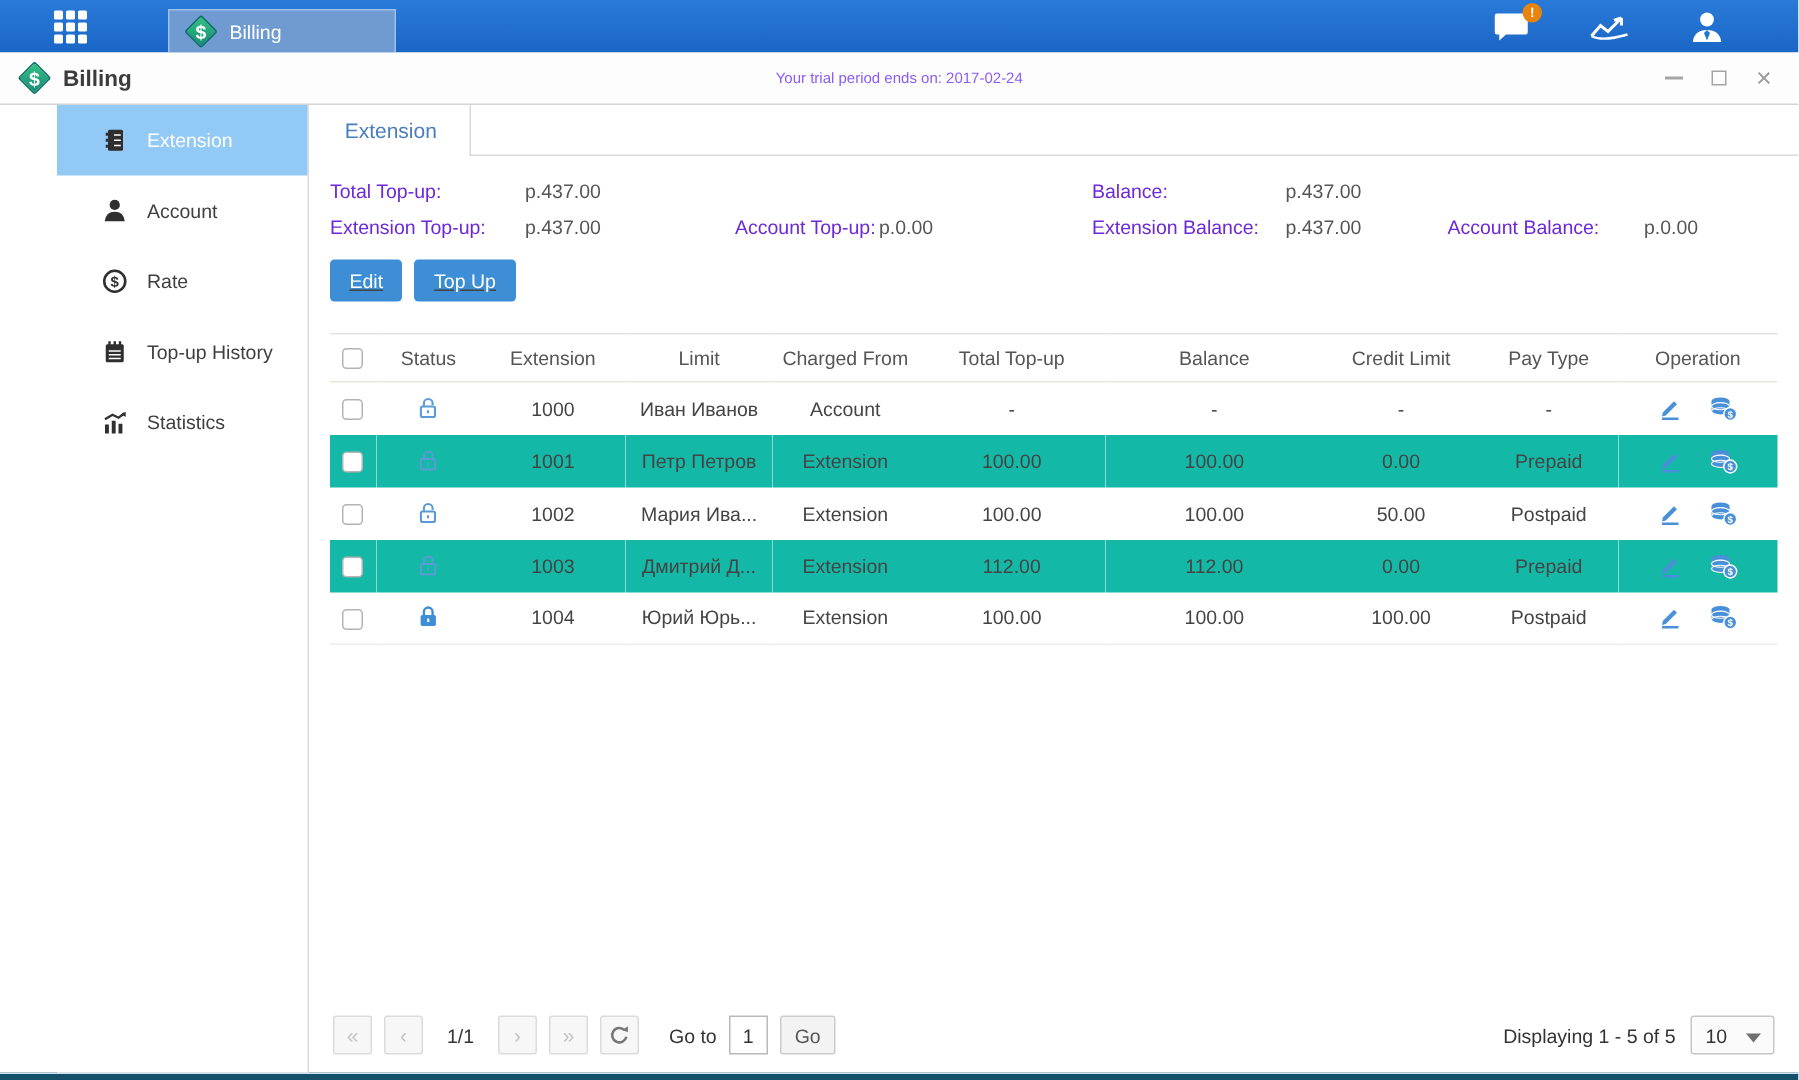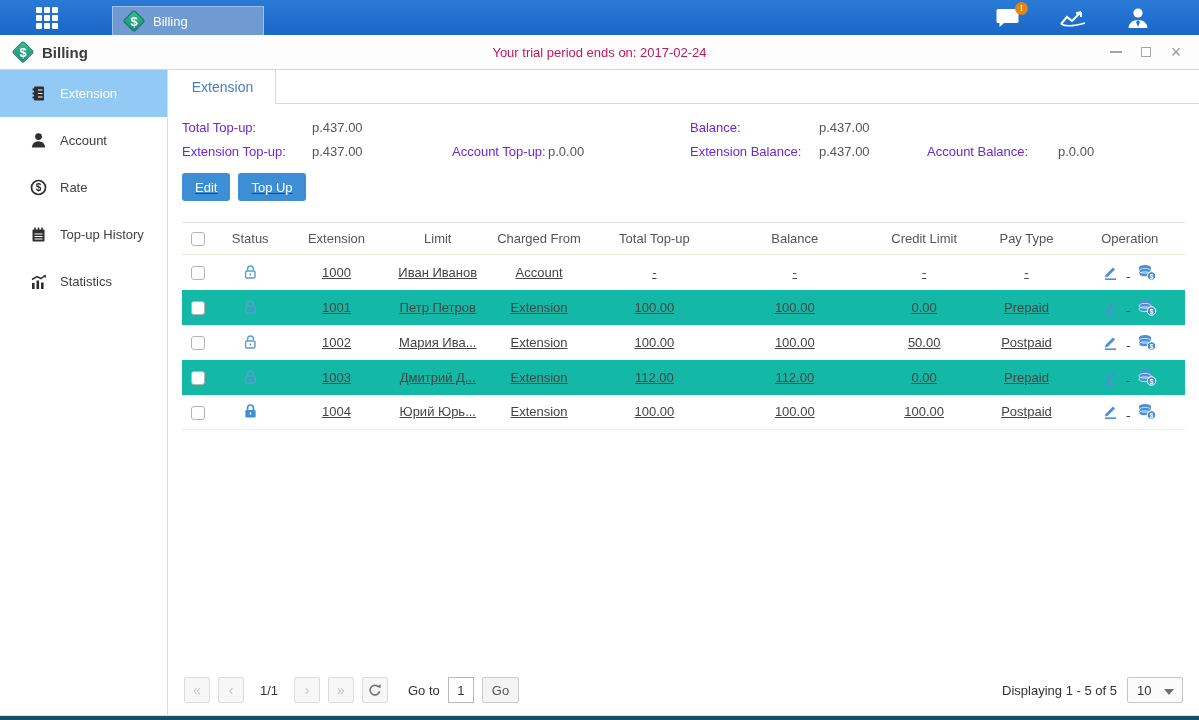--- a/index.html
+++ b/index.html
@@ -33,29 +33,29 @@
   .tb-icon { position:relative; cursor:pointer; display:flex; }
   .badge { position:absolute; top:-5px; right:-7px; width:13px; height:13px;
     background:#e8830e; border-radius:50%; color:#fff; font-size:9px; font-weight:bold;
     display:flex; align-items:center; justify-content:center; }
   
   .titlebar { height:35px; background:#fdfdfd; border-bottom:1px solid #d5d5d5;
     display:flex; align-items:center; position:relative; }
   .titlebar .app-title { font-size:15px; font-weight:bold; color:#3c3c3c; margin-left:8px; }
   .titlebar .diamond { margin-left:12px; }
   .trial-notice { position:absolute; left:0; right:0; text-align:center;
-    color:#be185d; font-size:13px; pointer-events:none; }
+    color:#8b5cf6; font-size:10px; pointer-events:none; }
   .win-controls { position:absolute; right:16px; display:flex; gap:16px; align-items:center; }
   .wc { width:14px; height:14px; display:flex; align-items:center; justify-content:center;
     color:#9a9a9a; cursor:pointer; }
   .wc-min i { display:block; width:12px; border-top:2px solid #a5a5a5; }
   .wc-max i { display:block; width:10px; height:10px; border:1.5px solid #a5a5a5; }
   .wc-close { font-size:18px; line-height:14px; }
   
-  .content { display:flex; height:645px; }
+  .content { display:flex; height:645px;padding-left:38px; }
   .sidebar { width:168px; border-right:1px solid #dcdcdc; background:#fff; flex:0 0 auto; }
   .side-item { height:47px; display:flex; align-items:center; gap:13px;
     padding-left:30px; color:#3f3f3f; cursor:pointer; }
   .side-item svg { flex:0 0 auto; }
   .side-item.active { background:#92c9f5; color:#fff; }
   .main { flex:1; display:flex; flex-direction:column; position:relative; padding:0 14px; }
   
   .tabstrip { height:34px; display:flex; align-items:stretch; margin:0 -14px; padding-left:2px; }
   .tab-active { width:106px; display:flex; align-items:center; justify-content:center;
     color:#4a7ebb; font-size:14px; background:#fff; border-right:1px solid #d9d9d9; cursor:default; }
@@ -70,21 +70,21 @@
   .c3 .lbl { width:129px; } .c4 .lbl { width:131px; }
   
   .btn-row { display:flex; gap:8px; margin-top:14px;text-decoration:underline; }
   .btn { background:#3d8ed5; color:#fff; border:none; border-radius:3px;
     height:28px; padding:0 13px; font-size:13px; font-family:inherit; cursor:pointer; }
   
   table { width:100%; border-collapse:collapse; margin-top:21px; table-layout:fixed; }
   thead th { font-weight:normal; color:#555; height:32px;
     border-top:1px solid #e3e3e3; border-bottom:1px solid #ece6d6; }
   tbody td { height:35px; text-align:center; color:#444; overflow:hidden;
-    white-space:nowrap; text-overflow:ellipsis;text-decoration:underline; }
+    white-space:nowrap; text-overflow:ellipsis; }
   tbody tr.alt { background:#14b8a6; }
   tbody tr:last-child td { border-bottom:1px solid #ededed; }
   th { text-align:center; }
   .cb { display:inline-block; width:14px; height:14px; border:1px solid #b4b4b4;
     border-radius:3px; background:#fff; cursor:pointer; vertical-align:middle; }
   .lock { display:inline-flex; cursor:pointer; vertical-align:middle; }
   tr .lock-closed { display:none; }
   tr.locked .lock-closed { display:inline-flex; }
   .op-cell span { display:inline-flex; margin:0 7px; cursor:pointer; vertical-align:middle; }
   

